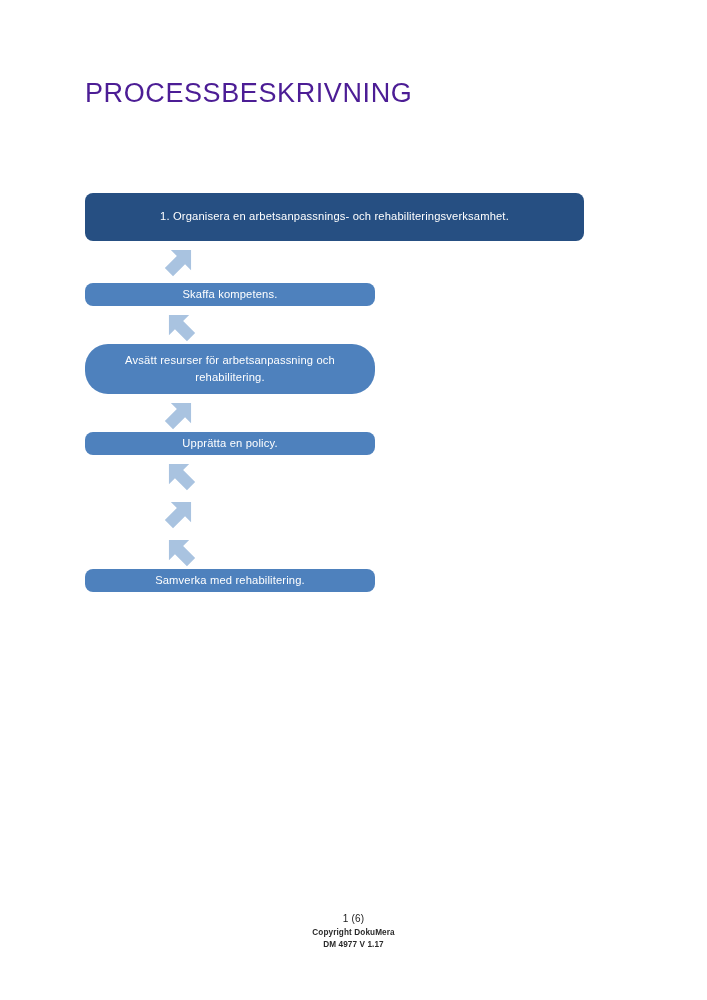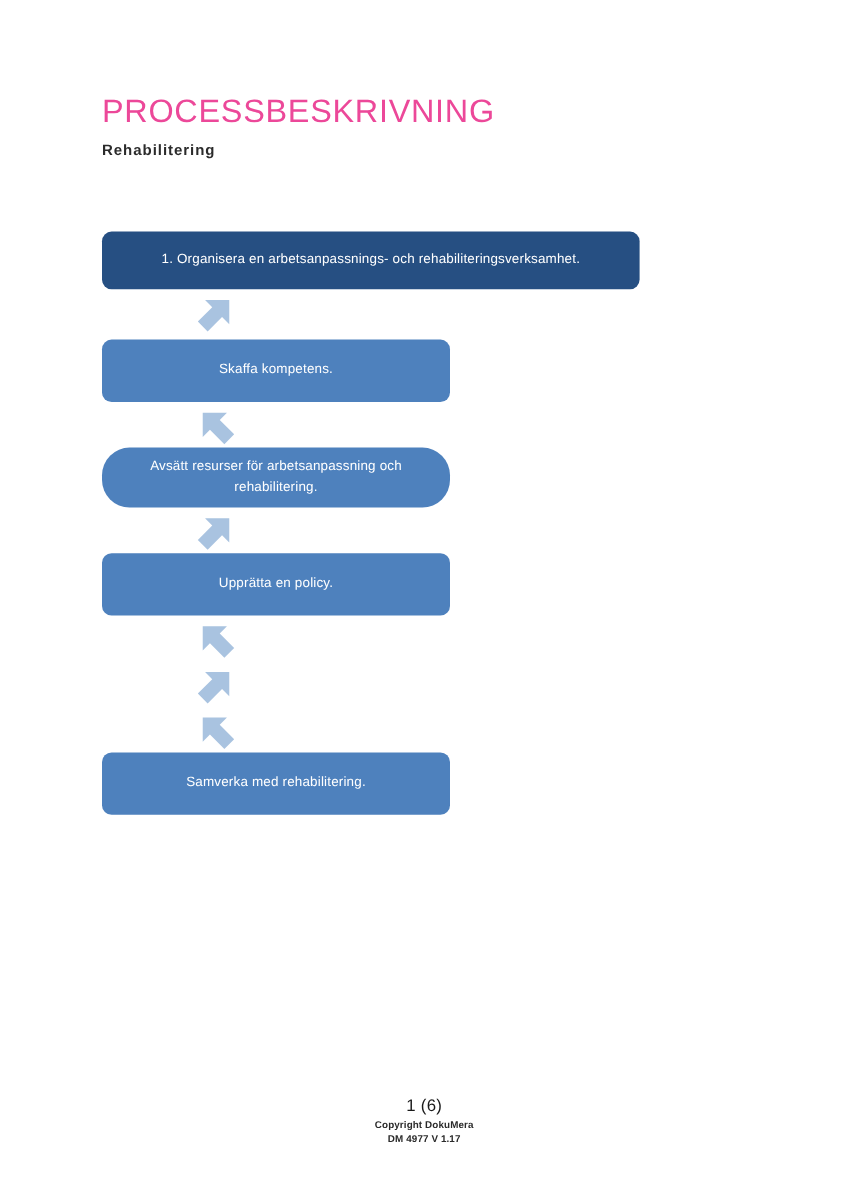--- a/index.html
+++ b/index.html
@@ -27,21 +27,21 @@
   .doc-header {
     position: absolute;
     left: 85px;
     top: 78px;
     width: 540px;
   }
   .doc-title {
     font-size: 27px;
     font-weight: 400;
     letter-spacing: 0.6px;
-    color: #ec4899;
+    color: #4c1d95;
     line-height: 1.15;
     margin: 0;
     white-space: nowrap;
   }
   .doc-subtitle {
     font-size: 12.5px;
     font-weight: 600;
     letter-spacing: 0.8px;
     color: #2b2b2b;
     margin: 9px 0 0 0;
@@ -68,27 +68,27 @@
     align-items: center;
     justify-content: center;
     text-align: center;
     font-size: 11.2px;
     font-weight: 400;
     letter-spacing: 0.15px;
     line-height: 1.55;
     padding: 6px 18px;
   }
   .flow-box.wide {
-    width: 448px;
+    width: 499px;
     height: 48px;
     background: #264f82;
   }
   .flow-box.step {
     width: 290px;
-    height: 52px;
+    height: 23px;
     background: #4e81bd;
   }
   .flow-box.step.tall {
     height: 50px;
     border-radius: 23px;
   }
 
   
   .arrow-wrap {
     width: 290px;
@@ -122,41 +122,40 @@
   
   .doc-footer {
     position: absolute;
     left: 0;
     right: 0;
     top: 912px;
     text-align: center;
     line-height: 1.35;
   }
   .footer-page {
-    font-size: 14px;
+    font-size: 10px;
     color: #1a1a1a;
     letter-spacing: 0.2px;
   }
   .footer-copy,
   .footer-ref {
     font-size: 8.2px;
     color: #2a2a2a;
     letter-spacing: 0.1px;
     margin-top: 1px;
     font-weight: bold;
   }
 </style>
 </head>
 <body>
 
 <div class="page">
 
   <div class="doc-header">
     <h1 class="doc-title">PROCESSBESKRIVNING</h1>
-    <p class="doc-subtitle">Rehabilitering</p>
   </div>
 
   <div class="flow">
 
     <div class="flow-row">
       <div class="flow-box wide">1. Organisera en arbetsanpassnings- och rehabiliteringsverksamhet.</div>
     </div>
 
     <div class="arrow-wrap after-wide">
       <div class="block-arrow dir-sw">

